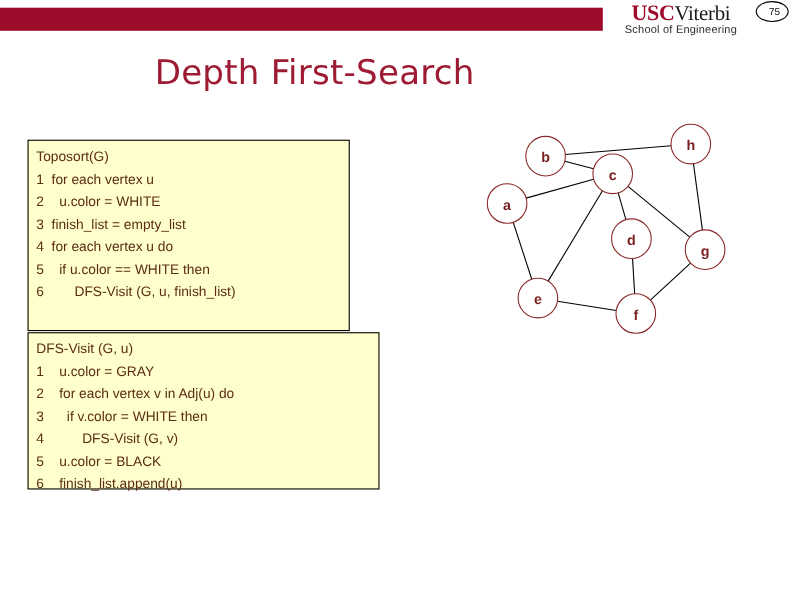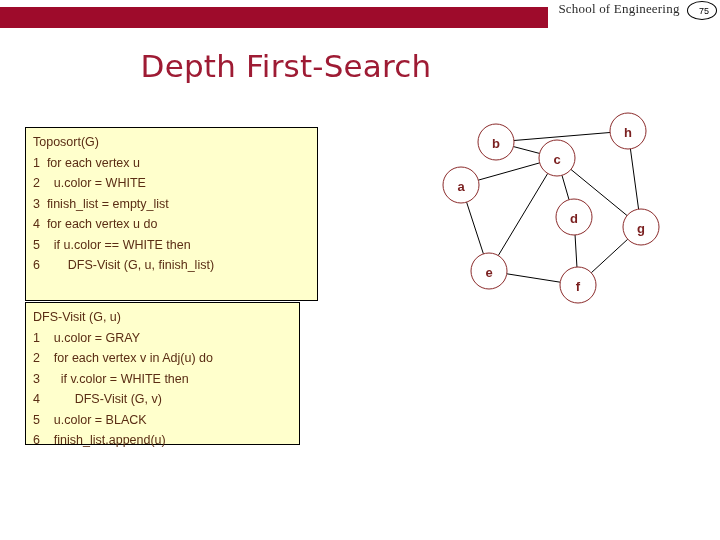--- a/index.html
+++ b/index.html
@@ -45,22 +45,22 @@
   #logo-usc {
     color: #9e0b2b;
     font-weight: bold;
     font-size: 20px;
   }
   #logo-viterbi {
     color: #1a1a1a;
     font-size: 19px;
   }
   #logo-subtitle {
-    font-family: Liberation Serif, serif;
-    font-size: 13px;
+    font-family: Liberation Sans, sans-serif;
+    font-size: 10px;
     color: #2b2b2b;
     letter-spacing: 0.2px;
     margin-top: -1px;
     white-space: nowrap;
   }
 
   #slide-number-badge {
     position: absolute;
     left: 687px;
     top: 1px;
@@ -115,21 +115,21 @@
   }
   #code-box-toposort {
     left: 25px;
     top: 127px;
     width: 293px;
     height: 174px;
   }
   #code-box-dfsvisit {
     left: 25px;
     top: 302px;
-    width: 275px;
+    width: 320px;
     height: 143px;
   }
   .code-line {
     white-space: pre;
   }
 
   
   #graph-panel {
     position: absolute;
     left: 430px;
@@ -158,20 +158,23 @@
     text-anchor: middle;
     dominant-baseline: central;
   }
 </style>
 </head>
 <body>
 
 <div id="header-bar"></div>
 
 <div id="logo-block">
+  <div id="logo-wordmark">
+    <span id="logo-usc">USC</span><span id="logo-viterbi">Viterbi</span>
+  </div>
   <div id="logo-subtitle">School of Engineering</div>
 </div>
 
 <div id="slide-number-badge">
   <div class="ellipse"></div>
   <div class="num">75</div>
 </div>
 
 <div id="slide-title">Depth First-Search</div>
 

